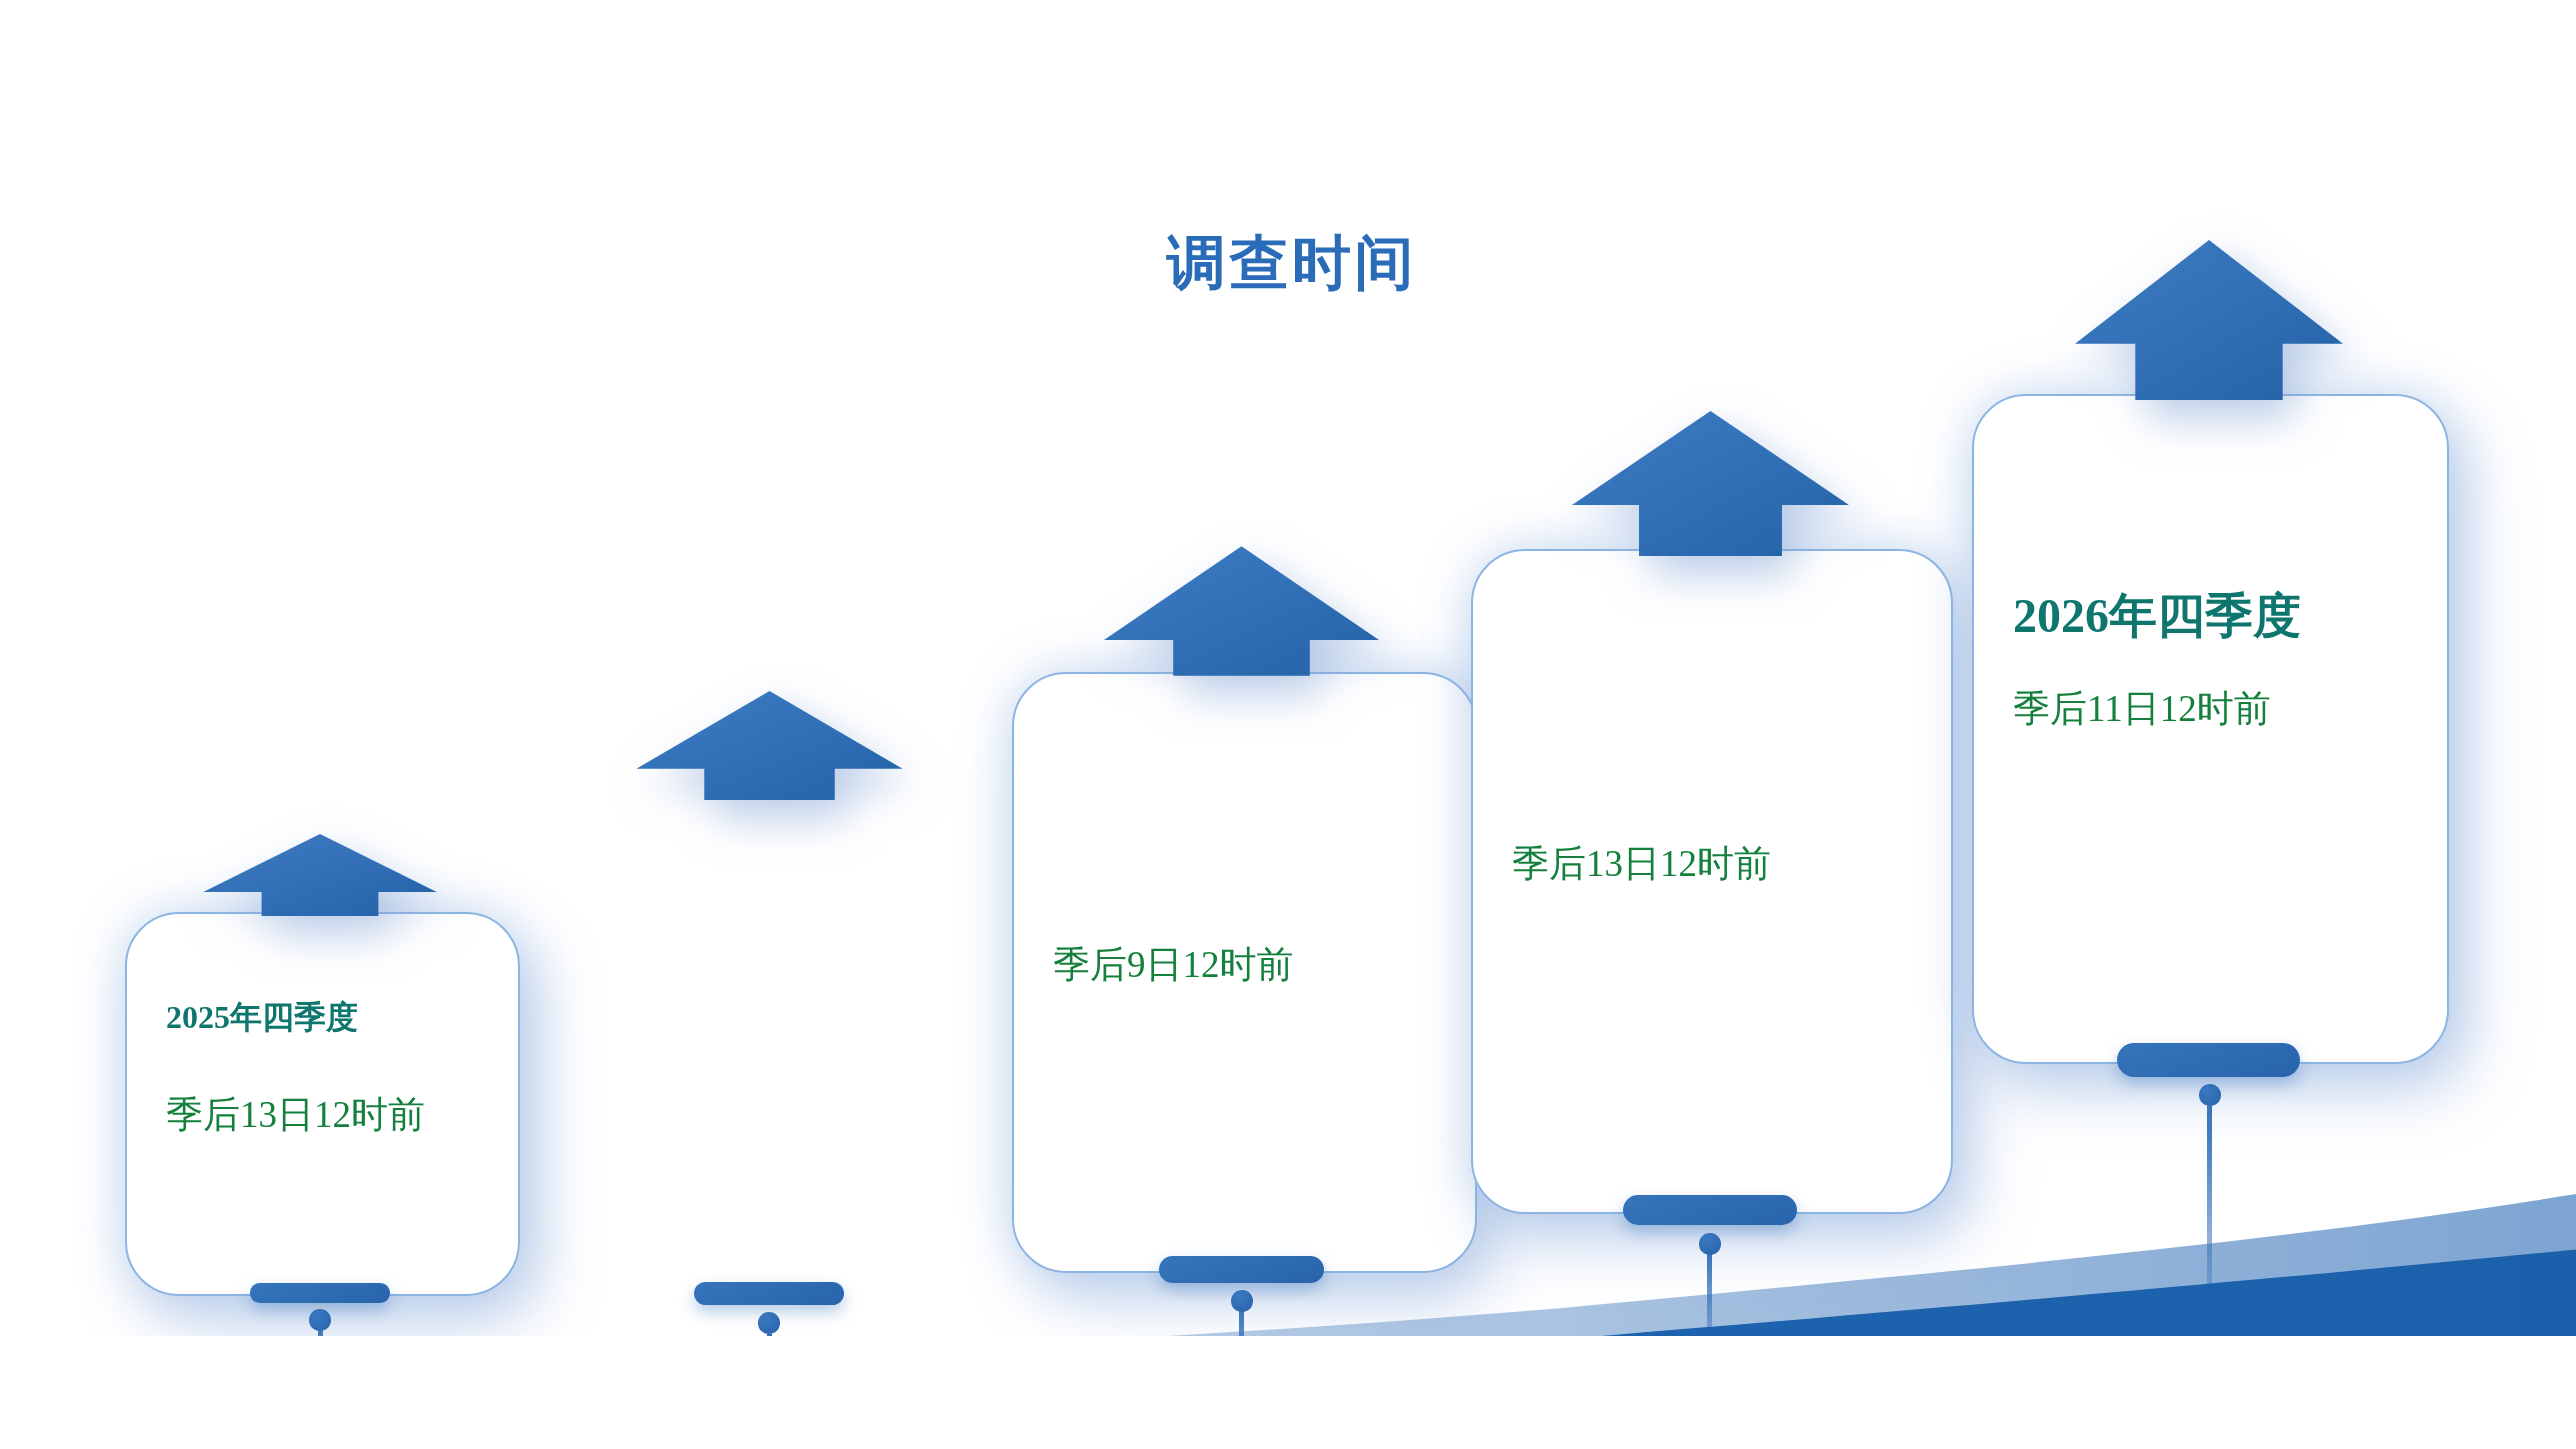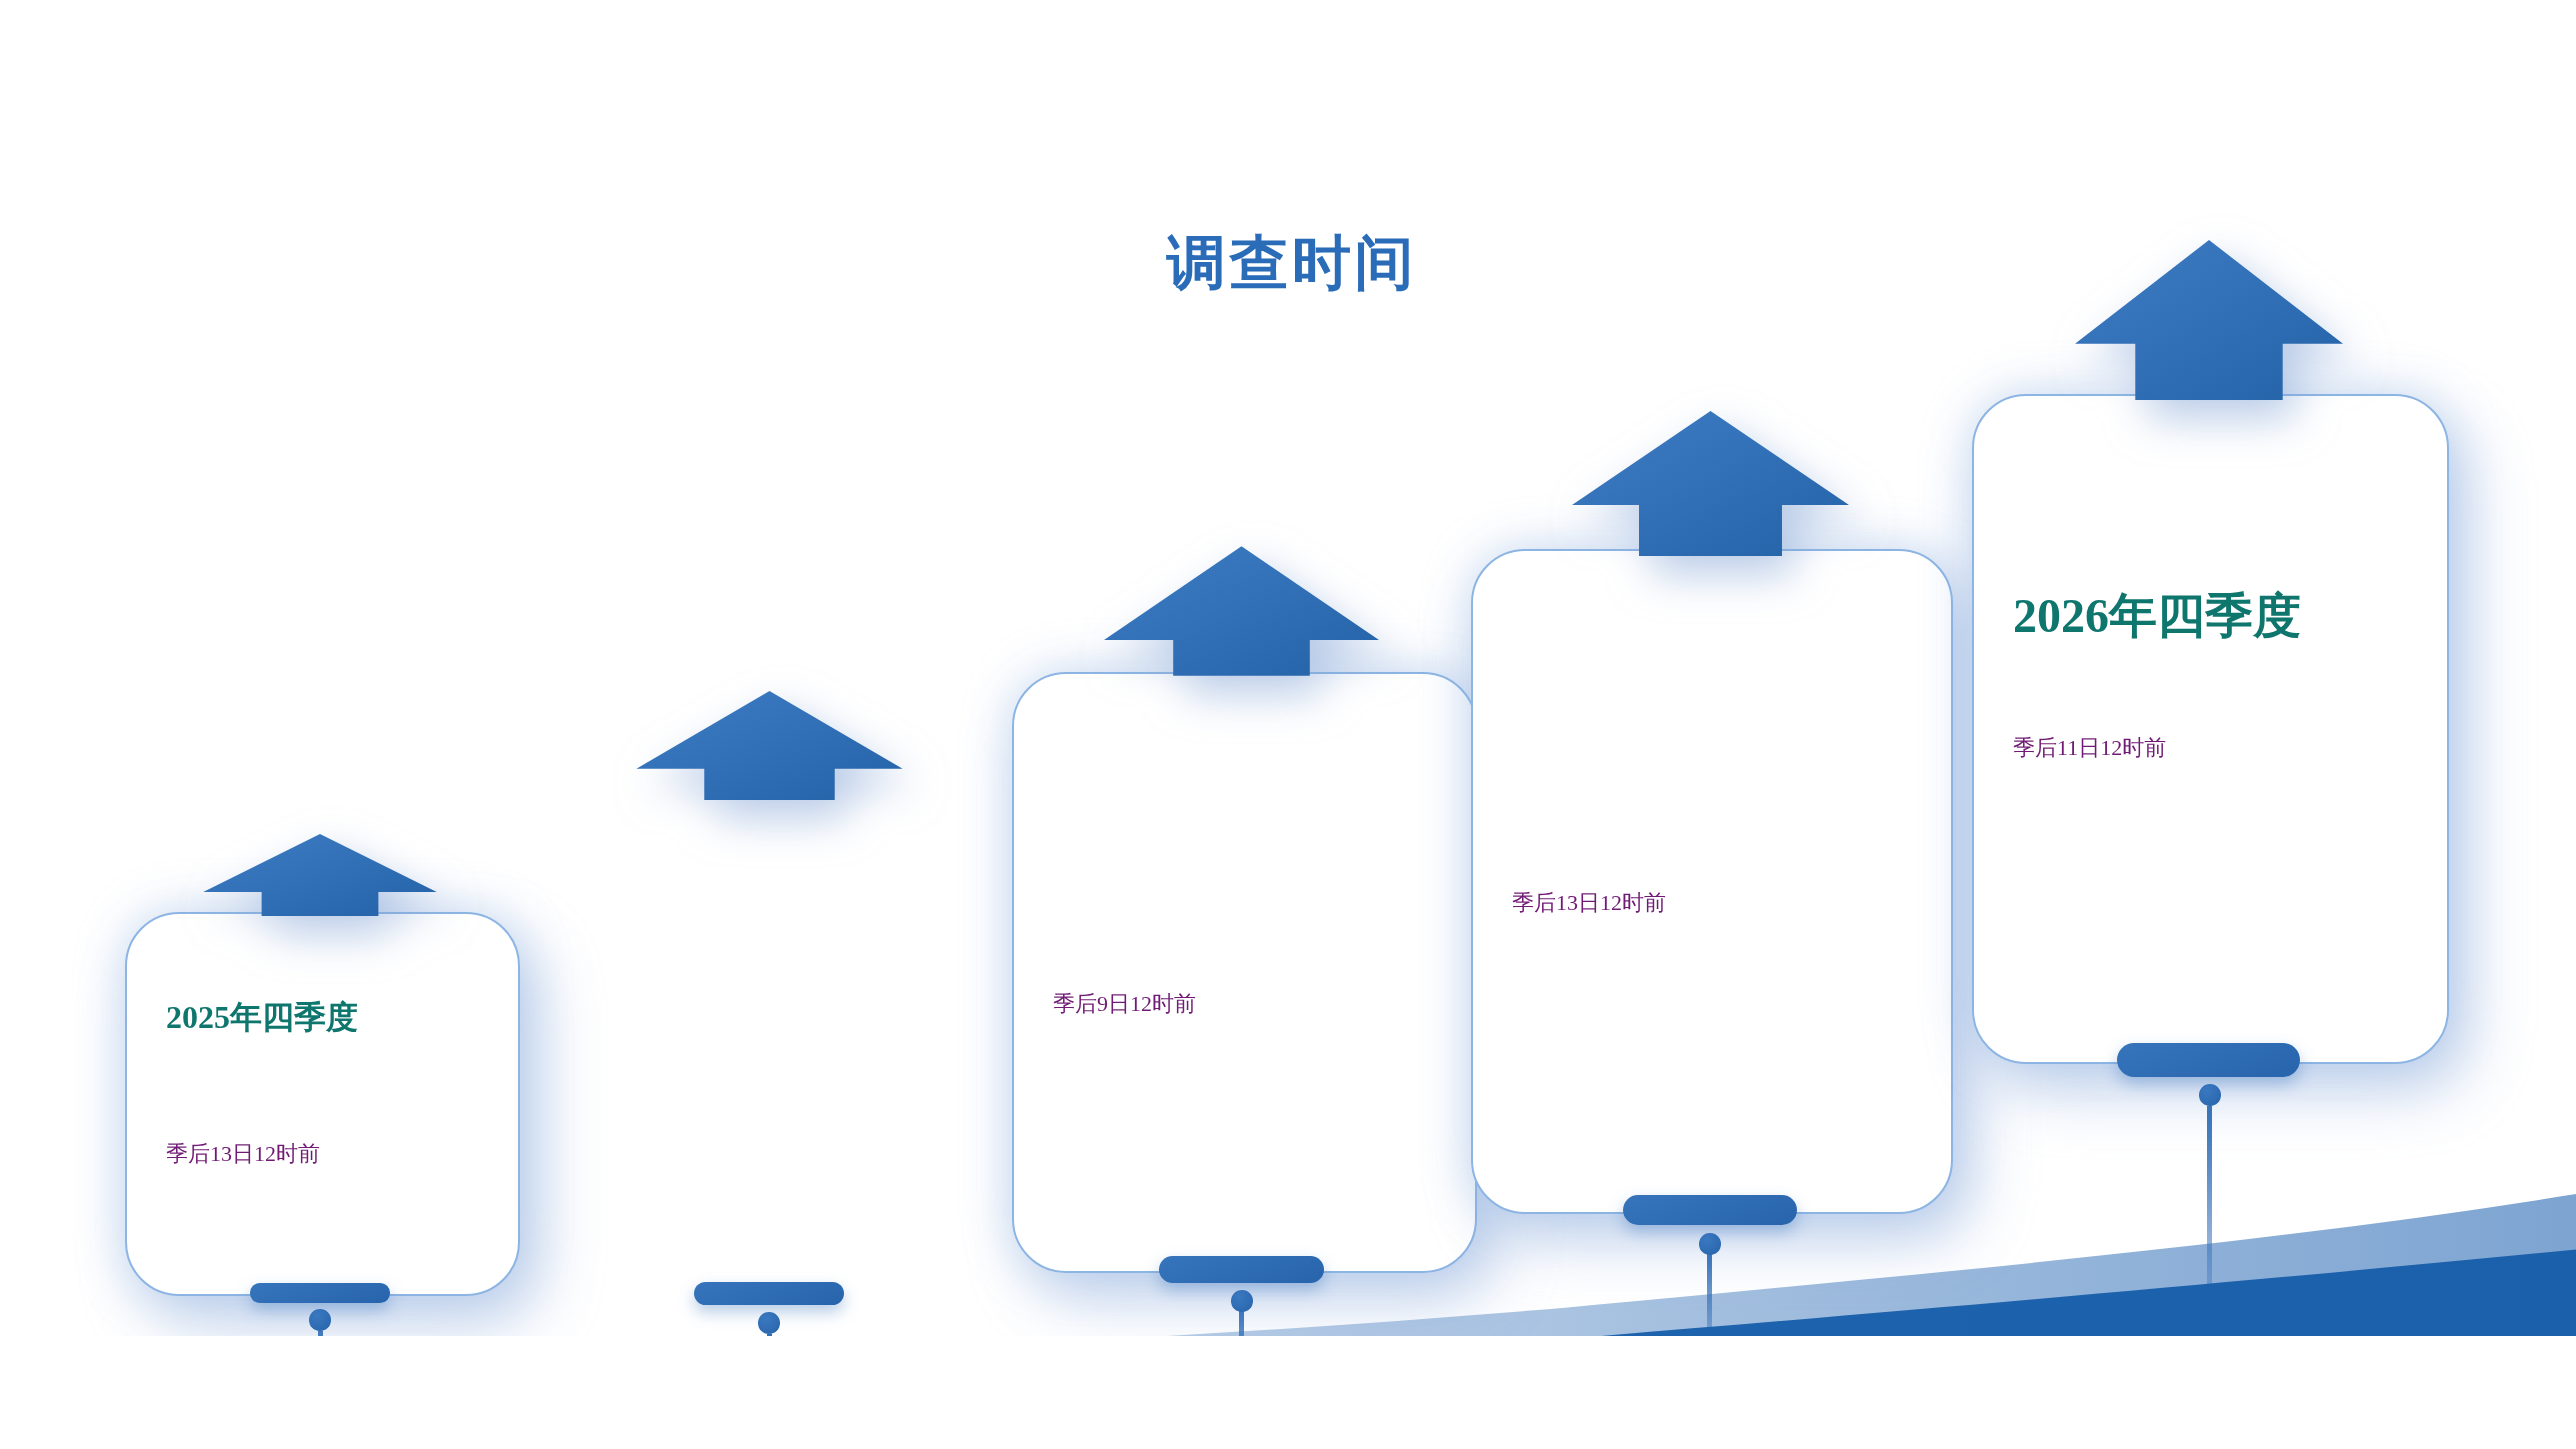--- a/index.html
+++ b/index.html
@@ -51,22 +51,22 @@
 
   .card-title{
     position:absolute;left:39px;
     font-family:"Liberation Serif","DejaVu Serif",serif;
     font-weight:700;font-size:48px;line-height:1.15;
     color:#0f766e;white-space:nowrap;
   }
   .card-deadline{
     position:absolute;left:39px;
     font-family:"Liberation Serif","DejaVu Serif",serif;
-    font-weight:400;font-size:22px;line-height:1.2;
-    color:#701a75;white-space:nowrap;margin-top:48px;
+    font-weight:400;font-size:37px;line-height:1.2;
+    color:#15803d;white-space:nowrap;
   }
   .card-1 .card-title{top:85px;font-size:32px;}
   .card-1 .card-deadline{top:179px;}
   .card-2 .card-title{top:133px;}
   .card-2 .card-deadline{top:229px;}
   .card-3 .card-title{top:172px;}
   .card-3 .card-deadline{top:269px;}
   .card-4 .card-title{top:191px;}
   .card-4 .card-deadline{top:291px;}
   .card-5 .card-title{top:192px;}

